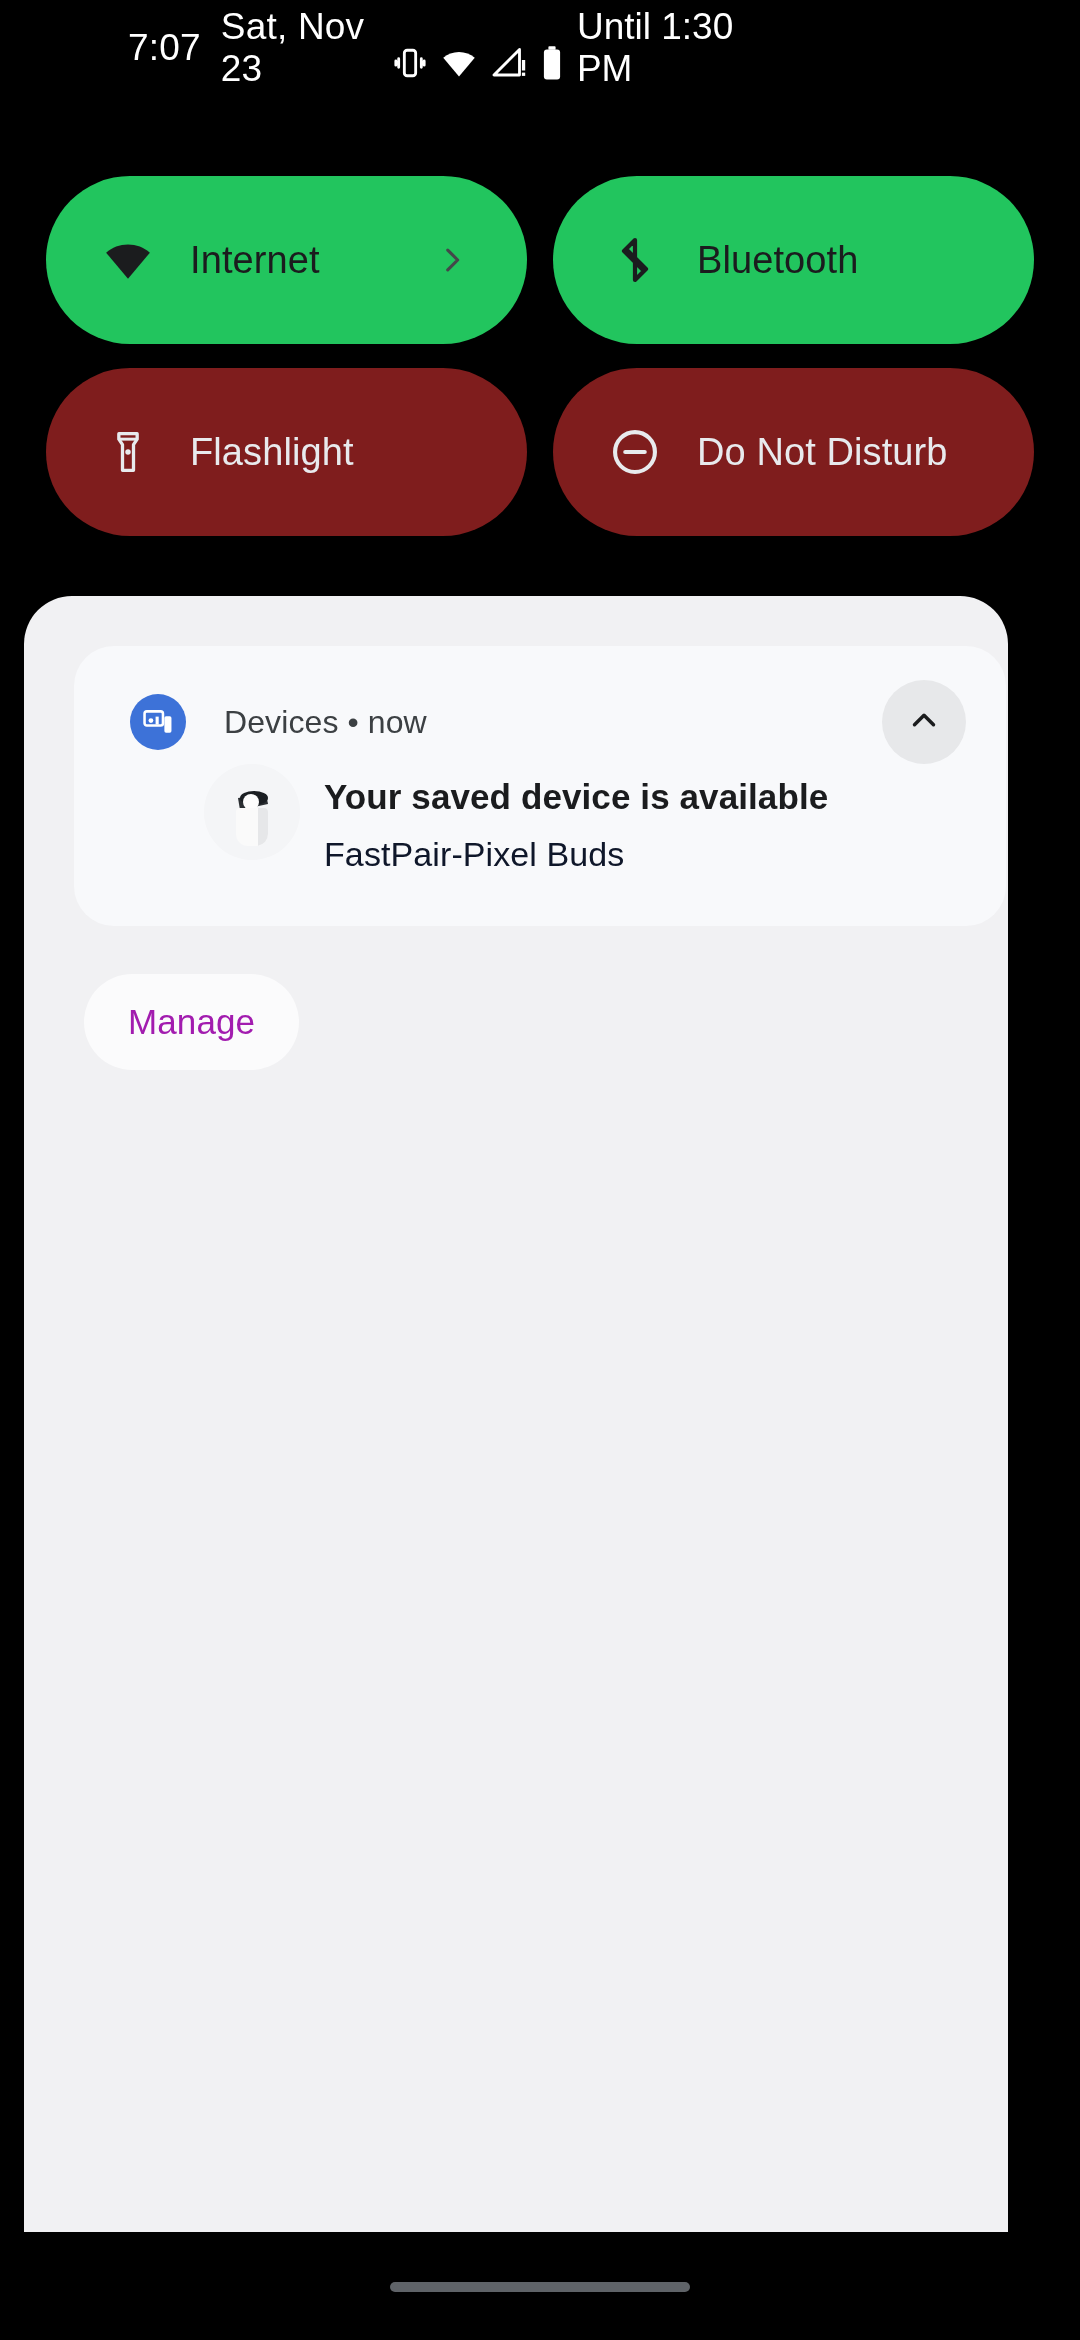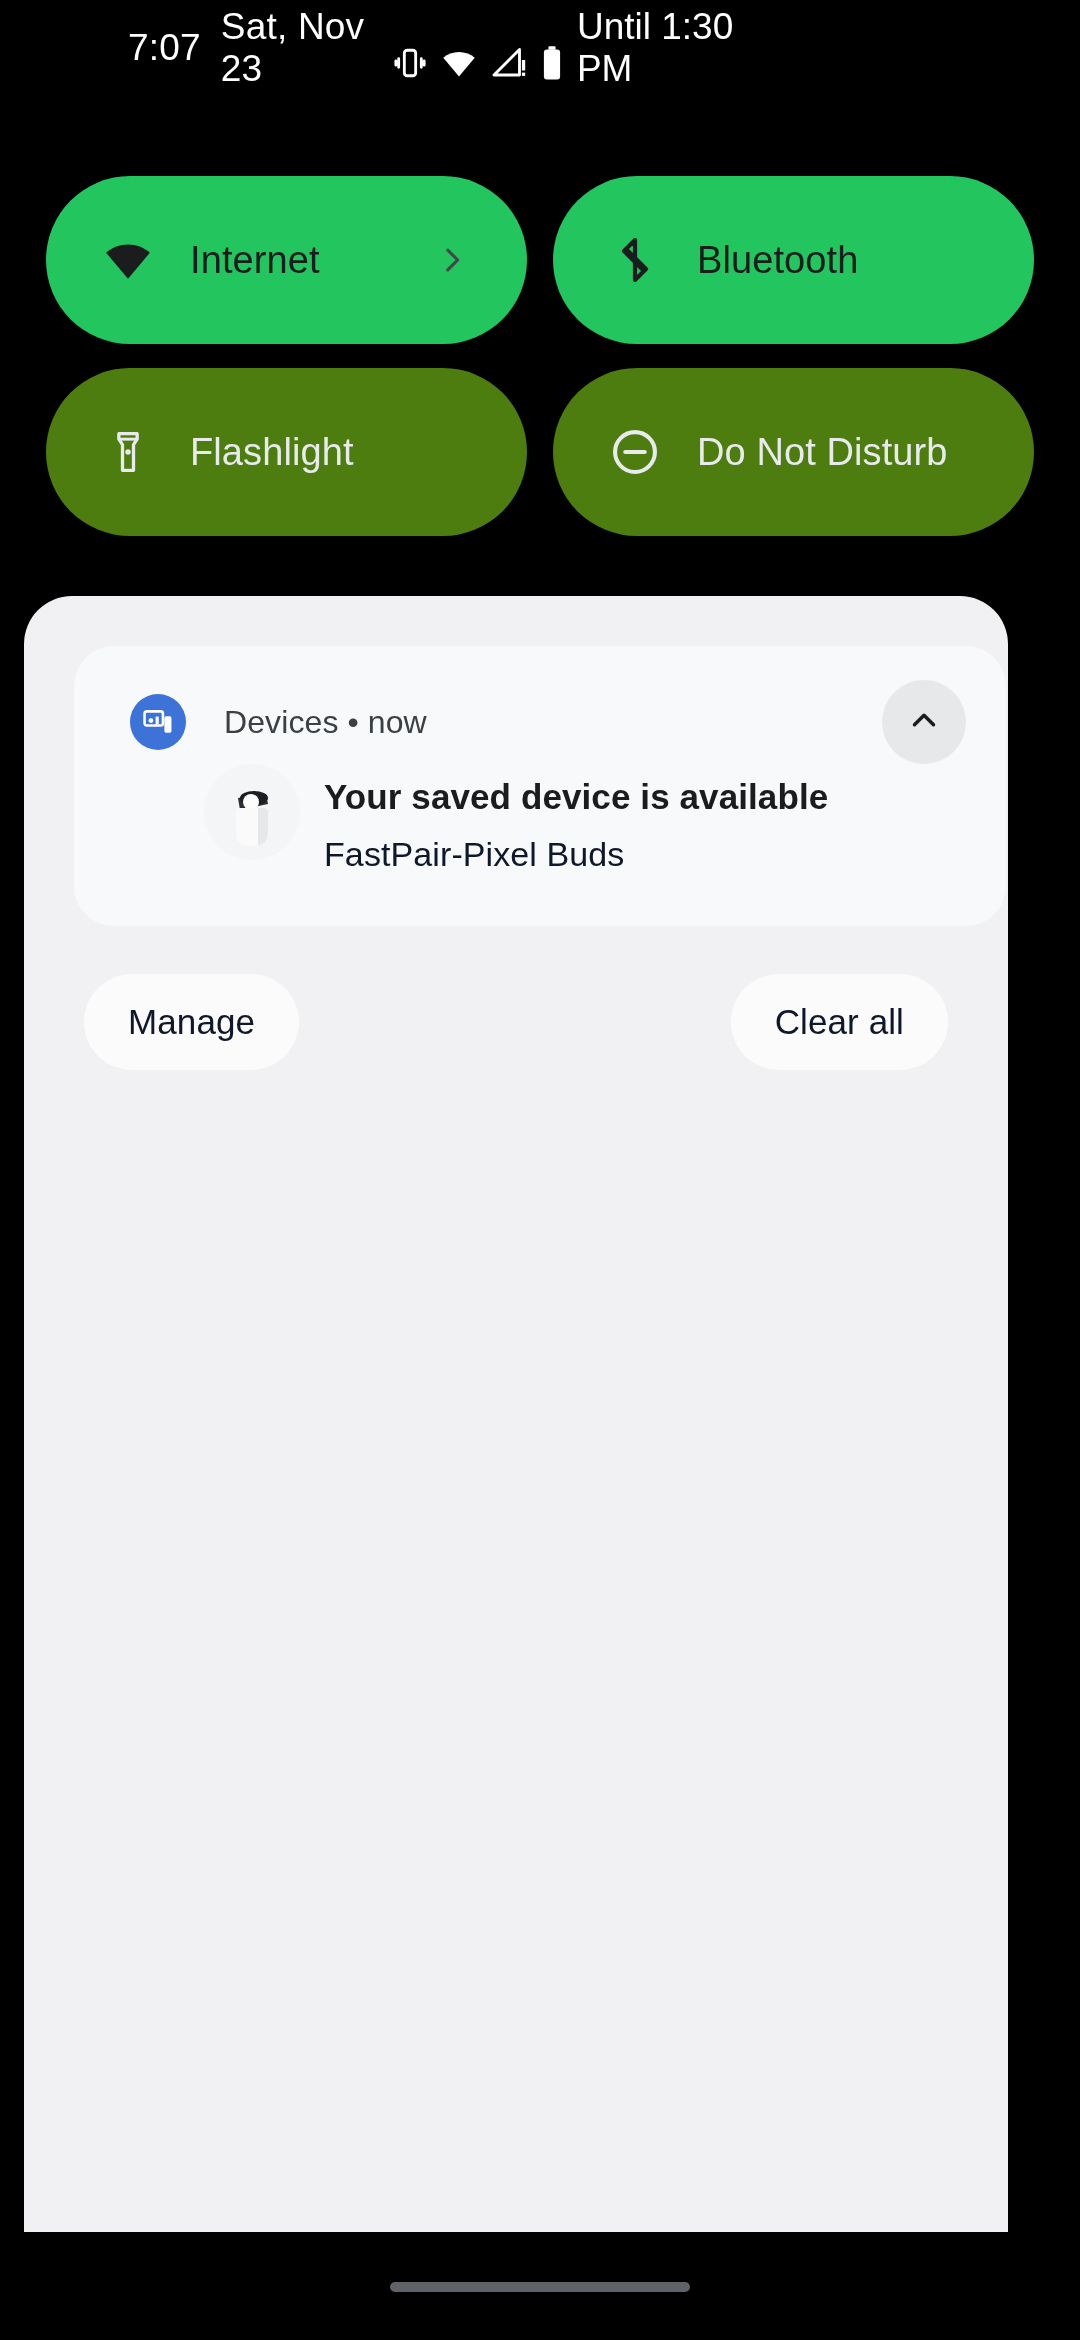--- a/index.html
+++ b/index.html
@@ -33,21 +33,21 @@
     width:988px;
     display:grid; grid-template-columns:1fr 1fr;
     gap:24px 26px;
   }
   .qs-tile{
     height:168px; border-radius:84px;
     display:flex; align-items:center;
     padding-left:56px; position:relative;
   }
   .qs-tile.active{ background:#22c55e; }
-  .qs-tile.inactive{ background:#4d7c0f; }
+  .qs-tile.inactive{ background:#7f1d1d; }
   .qs-tile .tile-icon{
     width:52px; height:52px; flex:0 0 52px;
     display:flex; align-items:center; justify-content:center;
   }
   .qs-tile .tile-label{
     margin-left:36px; font-size:38px; letter-spacing:0.1px;
   }
   .qs-tile.active .tile-label{ color:#1b1c1e; }
   .qs-tile.inactive .tile-label{ color:#e8eaed; }
   .tile-chevron{
@@ -109,21 +109,21 @@
     letter-spacing:0.1px; line-height:1.2;
   }
 
   
   .shade-actions{
     position:absolute; left:60px; right:60px; top:378px;
     display:flex; justify-content:space-between;
   }
   .pill-btn{
     height:96px; padding:0 44px; border-radius:48px;
-    background:#fbfbfc; color:#0f172a;
+    background:#fbfbfc; color:#a21caf;
     font-size:35px; letter-spacing:0.1px;
     display:flex; align-items:center; justify-content:center;
     border:none; font-family:"Liberation Sans", sans-serif;
   }
 
   
   .nav-handle{
     position:absolute; left:50%; transform:translateX(-50%);
     bottom:48px; width:300px; height:10px;
     border-radius:5px; background:#5f6368;
@@ -256,18 +256,17 @@
       <span class="notif-text">
         <div class="notif-title">Your saved device is available</div>
         <div class="notif-sub">FastPair-Pixel Buds</div>
       </span>
     </div>
 
   </div>
 
   <div class="shade-actions">
     <button class="pill-btn">Manage</button>
-    <button class="pill-btn">Clear all</button>
   </div>
 
 </div>
 
 <div class="nav-handle"></div>
 
 </body></html>

